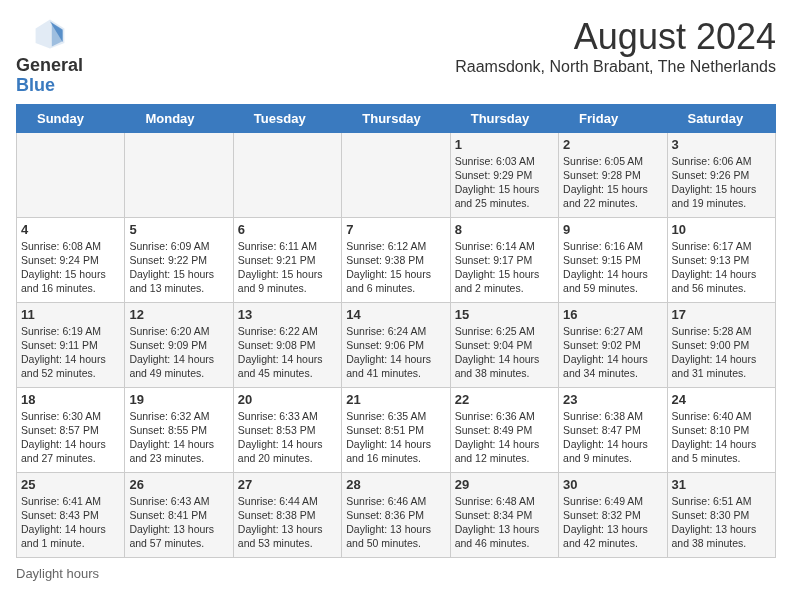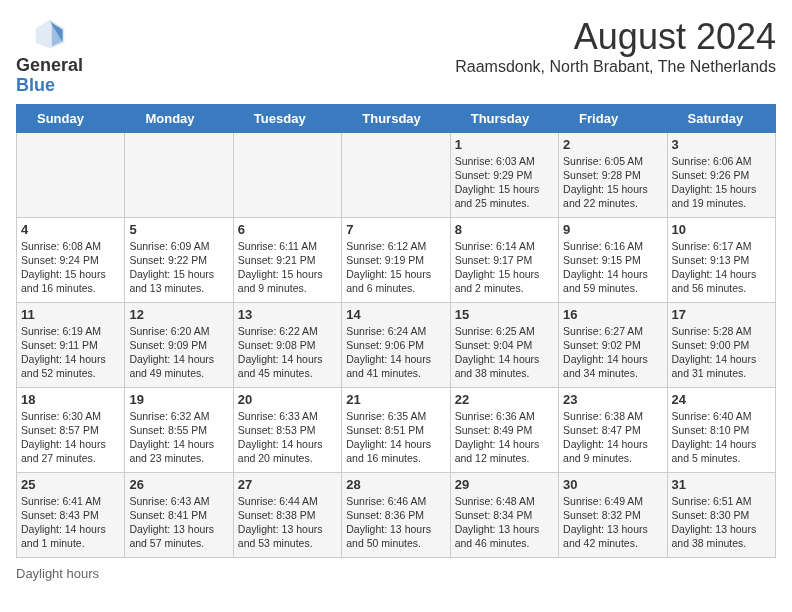--- a/index.html
+++ b/index.html
@@ -180,21 +180,21 @@
         <td>
           <div class="day-number">6</div>
           <div class="day-info" style="white-space: pre-line;">Sunrise: 6:11 AM
 Sunset: 9:21 PM
 Daylight: 15 hours
 and 9 minutes.</div>
         </td>
         <td>
           <div class="day-number">7</div>
           <div class="day-info" style="white-space: pre-line;">Sunrise: 6:12 AM
-Sunset: 9:19 PM
+Sunset: 9:38 PM
 Daylight: 15 hours
 and 6 minutes.</div>
         </td>
         <td>
           <div class="day-number">8</div>
           <div class="day-info" style="white-space: pre-line;">Sunrise: 6:14 AM
 Sunset: 9:17 PM
 Daylight: 15 hours
 and 2 minutes.</div>
         </td>

